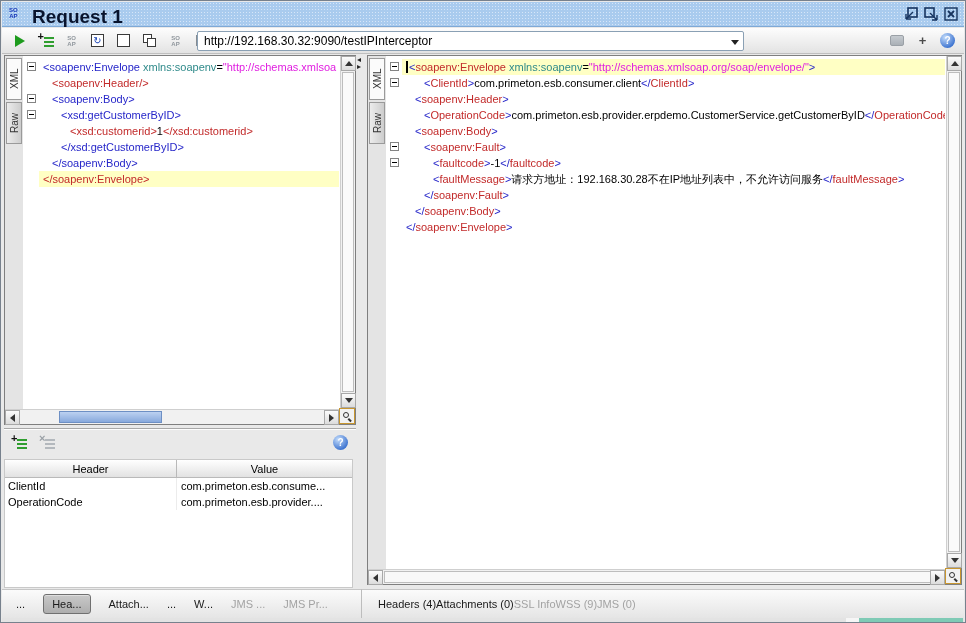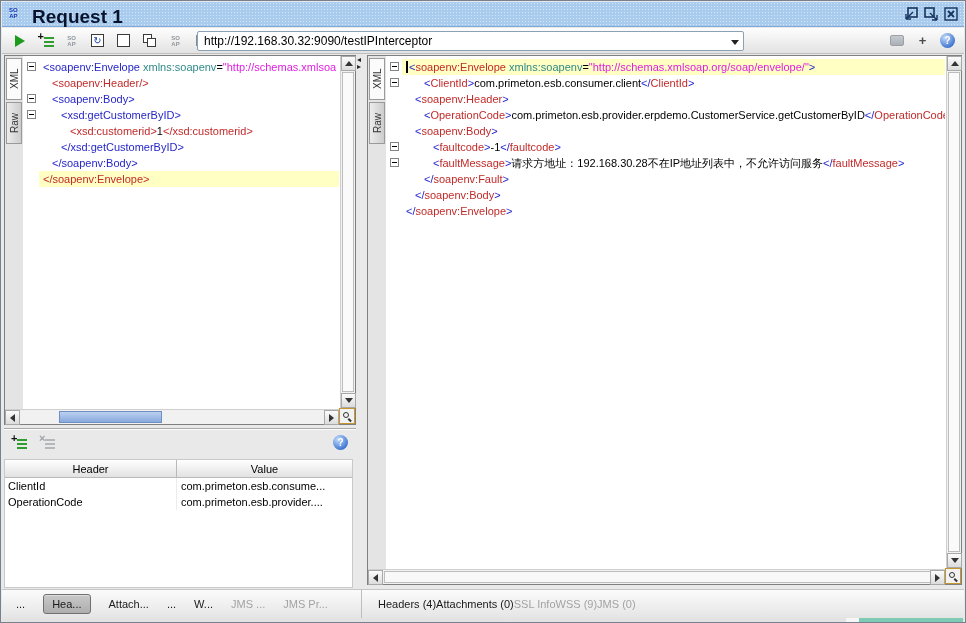--- a/index.html
+++ b/index.html
@@ -265,20 +265,21 @@
         <span class="fold" style="top: 22px;"></span>
         <span class="fold" style="top: 86px;"></span>
         <span class="fold" style="top: 102px;"></span>
       </div>
     <div class="code">
         <div class="xml-line hl" style="padding-left: 4px;"><span class="caret"></span><span class="c-d">&lt;</span><span class="c-r">soapenv:Envelope </span><span class="c-a">xmlns:soapenv</span><span class="c-t">=</span><span class="c-v">"http://schemas.xmlsoap.org/soap/envelope/"</span><span class="c-d">&gt;</span></div>
         <div class="xml-line" style="padding-left: 22px;"><span class="c-d">&lt;</span><span class="c-r">ClientId</span><span class="c-d">&gt;</span><span class="c-t">com.primeton.esb.consumer.client</span><span class="c-d">&lt;/</span><span class="c-r">ClientId</span><span class="c-d">&gt;</span></div>
         <div class="xml-line" style="padding-left: 13px;"><span class="c-d">&lt;</span><span class="c-r">soapenv:Header</span><span class="c-d">&gt;</span></div>
         <div class="xml-line" style="padding-left: 22px;"><span class="c-d">&lt;</span><span class="c-r">OperationCode</span><span class="c-d">&gt;</span><span class="c-t">com.primeton.esb.provider.erpdemo.CustomerService.getCustomerByID</span><span class="c-d">&lt;/</span><span class="c-r">OperationCode</span></div>
         <div class="xml-line" style="padding-left: 13px;"><span class="c-d">&lt;</span><span class="c-r">soapenv:Body</span><span class="c-d">&gt;</span></div>
+        <div class="xml-line" style="padding-left: 22px;"><span class="c-d">&lt;</span><span class="c-r">soapenv:Fault</span><span class="c-d">&gt;</span></div>
         <div class="xml-line" style="padding-left: 31px;"><span class="c-d">&lt;</span><span class="c-r">faultcode</span><span class="c-d">&gt;</span><span class="c-t">-1</span><span class="c-d">&lt;/</span><span class="c-r">faultcode</span><span class="c-d">&gt;</span></div>
         <div class="xml-line" style="padding-left: 31px;"><span class="c-d">&lt;</span><span class="c-r">faultMessage</span><span class="c-d">&gt;</span><span class="c-t">请求方地址：192.168.30.28不在IP地址列表中，不允许访问服务</span><span class="c-d">&lt;/</span><span class="c-r">faultMessage</span><span class="c-d">&gt;</span></div>
         <div class="xml-line" style="padding-left: 22px;"><span class="c-d">&lt;/</span><span class="c-r">soapenv:Fault</span><span class="c-d">&gt;</span></div>
         <div class="xml-line" style="padding-left: 13px;"><span class="c-d">&lt;/</span><span class="c-r">soapenv:Body</span><span class="c-d">&gt;</span></div>
         <div class="xml-line" style="padding-left: 4px;"><span class="c-d">&lt;/</span><span class="c-r">soapenv:Envelope</span><span class="c-d">&gt;</span></div>
       </div>
     <div class="vscroll">
       <span class="sbtn up">
           <span class="tri-up"></span>
         </span>

